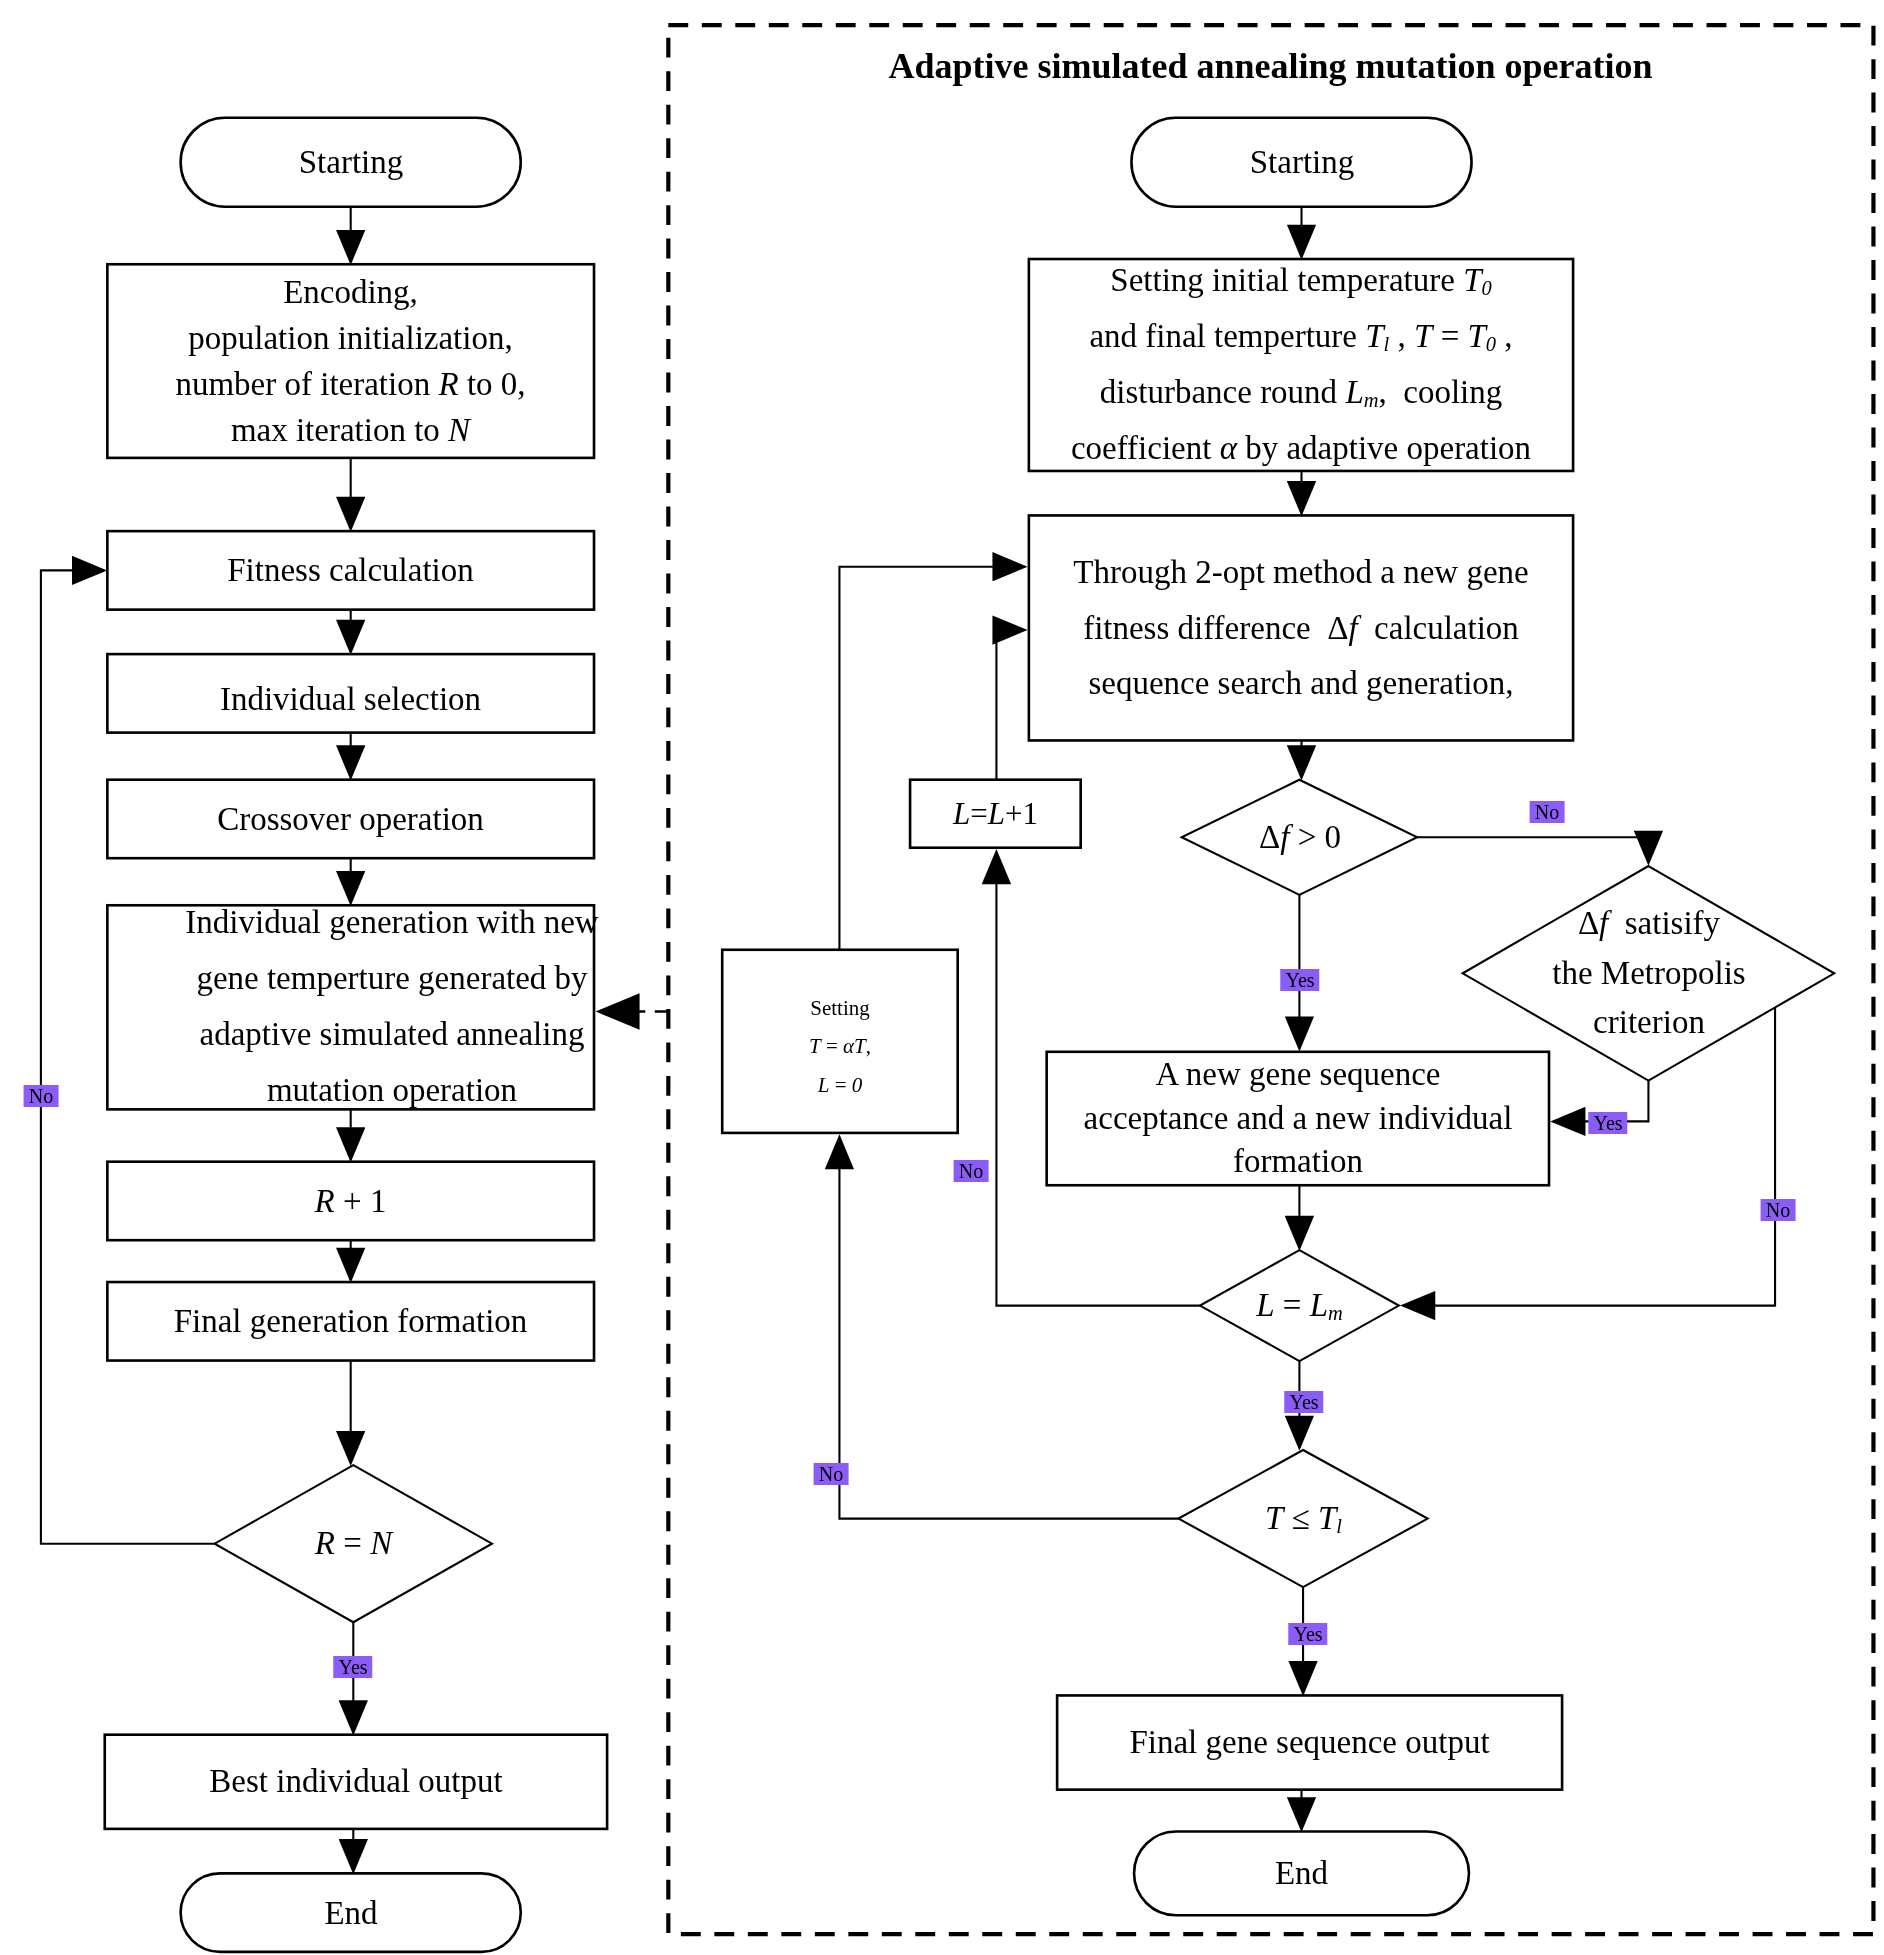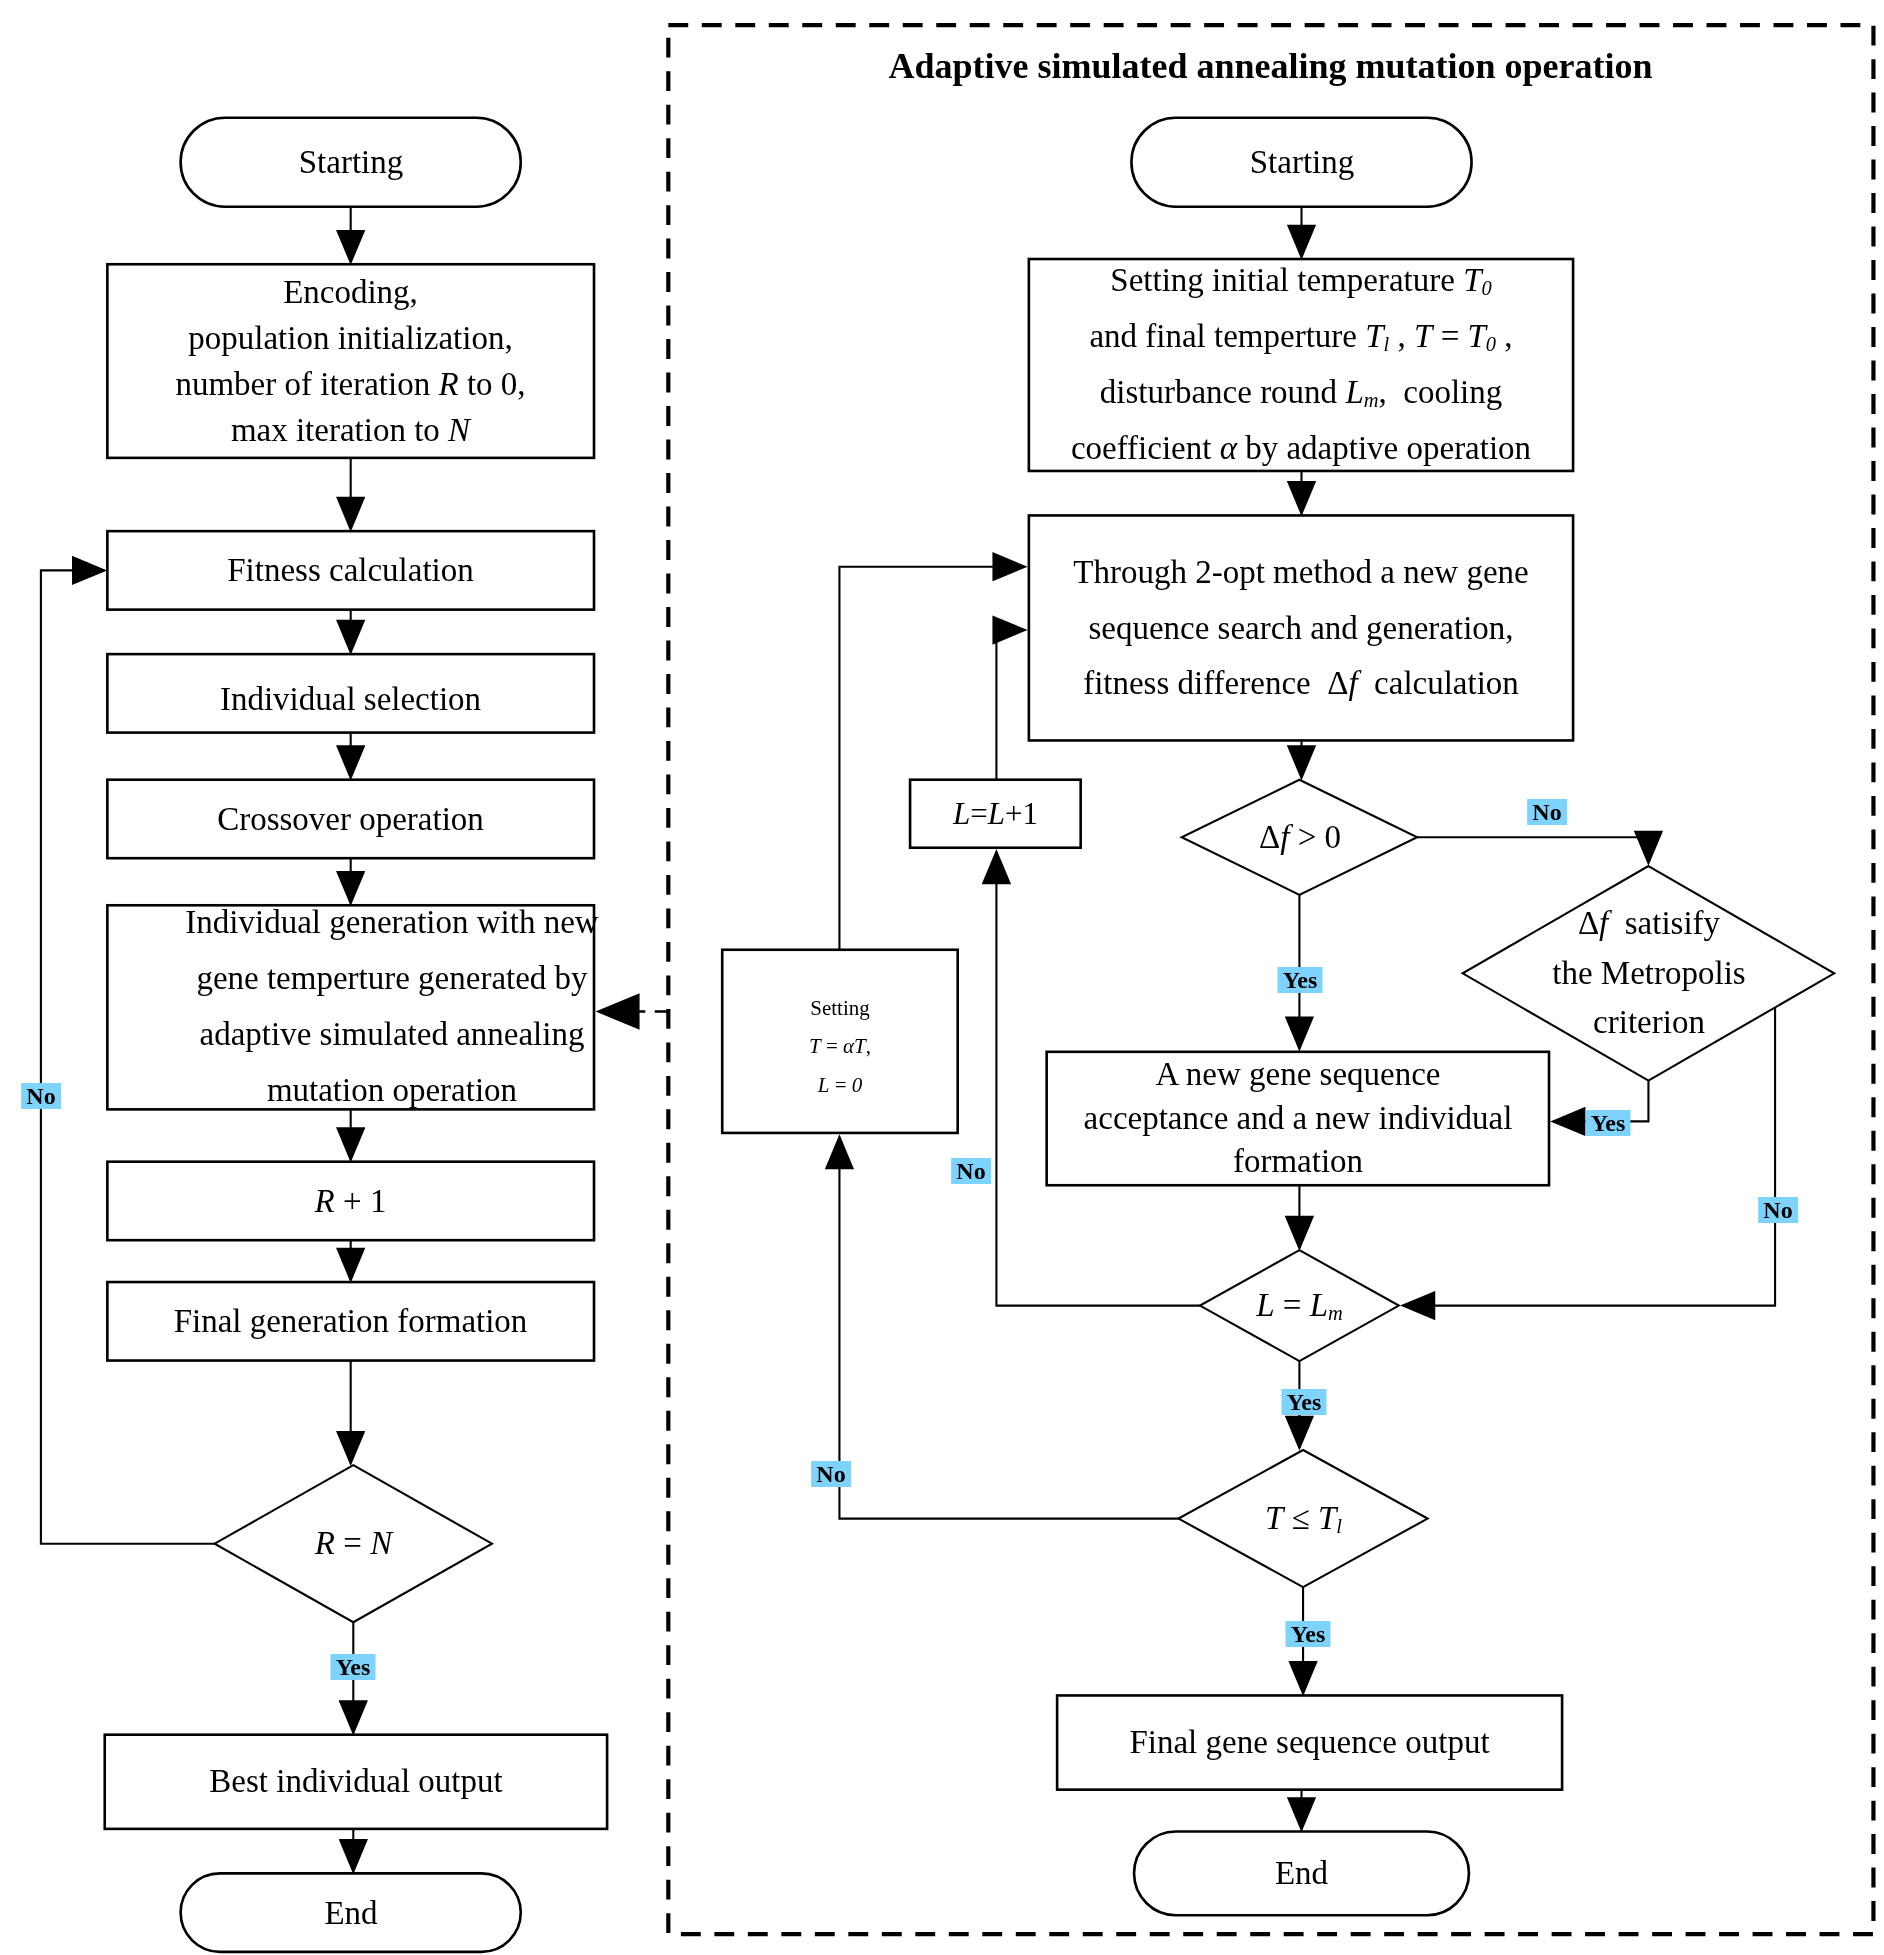--- a/index.html
+++ b/index.html
@@ -4,22 +4,22 @@
 <style>
   html,body{margin:0;padding:0;background:#fff;}
   .stage{position:relative;width:1884px;height:1955px;background:#fff;
          font-family:"Liberation Serif","DejaVu Serif",serif;color:#000;overflow:hidden;}
   .stage svg{position:absolute;left:0;top:0;}
   .block{position:absolute;display:flex;flex-direction:column;justify-content:center;
          align-items:center;text-align:center;font-size:33px;line-height:1.32;}
   .lh140{line-height:1.40;}
   .lh145{line-height:1.45;gap:8px;}
   .lh150{line-height:1.50;}
-  .lbl{position:absolute;transform:translate(-50%,-50%);font-size:24px;line-height:1;
-       background:#7dd3fc;padding:1px 5.2px;white-space:nowrap;font-weight:bold;}
+  .lbl{position:absolute;transform:translate(-50%,-50%);font-size:20px;line-height:1;
+       background:#8b5cf6;padding:1px 5.2px;white-space:nowrap;}
   .title{position:absolute;font-weight:bold;font-size:36px;text-align:center;}
   .seg-p{font-style:normal;text-align:right;}
   .seg-i{font-style:italic;}
   .seg-s{font-style:italic;font-size:62%;vertical-align:-14%;}
   .tl{white-space:pre;}
 </style>
 </head>
 <body>
 
 <div class="stage">
@@ -128,22 +128,22 @@
 
 <div class="block" style="left:1132px;top:118px;width:340px;height:89px;">Starting</div>
 <div class="block lh145" style="left:1029px;top:259px;width:544px;height:212px;">
       <div class="tl"><span class="seg-p">Setting initial temperature </span><span class="seg-i">T</span><span class="seg-s">0</span></div>
       <div class="tl"><span class="seg-p">and final temperture </span><span class="seg-i">T</span><span class="seg-s">l</span><span class="seg-p"> , </span><span class="seg-i">T</span><span class="seg-p"> = </span><span class="seg-i">T</span><span class="seg-s">0</span><span class="seg-p"> ,</span></div>
       <div class="tl"><span class="seg-p">disturbance round </span><span class="seg-i">L</span><span class="seg-s">m</span><span class="seg-p">,  cooling</span></div>
       <div class="tl"><span class="seg-p">coefficient </span><span class="seg-i">α</span><span class="seg-p"> by adaptive operation</span></div>
     </div>
 <div class="block lh145" style="left:1029px;top:516px;width:544px;height:225px;">
       <div class="tl"><span class="seg-p">Through 2-opt method a new gene</span></div>
+      <div class="tl"><span class="seg-p">fitness difference  </span><span class="seg-p">Δ</span><span class="seg-i">f</span><span class="seg-p">  calculation</span></div>
       <div class="tl"><span class="seg-p">sequence search and generation,</span></div>
-      <div class="tl"><span class="seg-p">fitness difference  </span><span class="seg-p">Δ</span><span class="seg-i">f</span><span class="seg-p">  calculation</span></div>
     </div>
 <div class="block" style="left:1182px;top:780px;width:236px;height:115px;">
       <div class="tl"><span class="seg-p">Δ</span><span class="seg-i">f</span><span class="seg-p"> &gt; 0</span></div>
     </div>
 <div class="block lh150" style="left:1463px;top:866px;width:372px;height:215px;">
       <div class="tl"><span class="seg-p">Δ</span><span class="seg-i">f</span><span class="seg-p">  satisify</span></div>
       <div class="tl"><span class="seg-p">the Metropolis</span></div>
       <div class="tl"><span class="seg-p">criterion</span></div>
     </div>
 <div class="block" style="left:1047px;top:1052px;width:502px;height:133px;">

